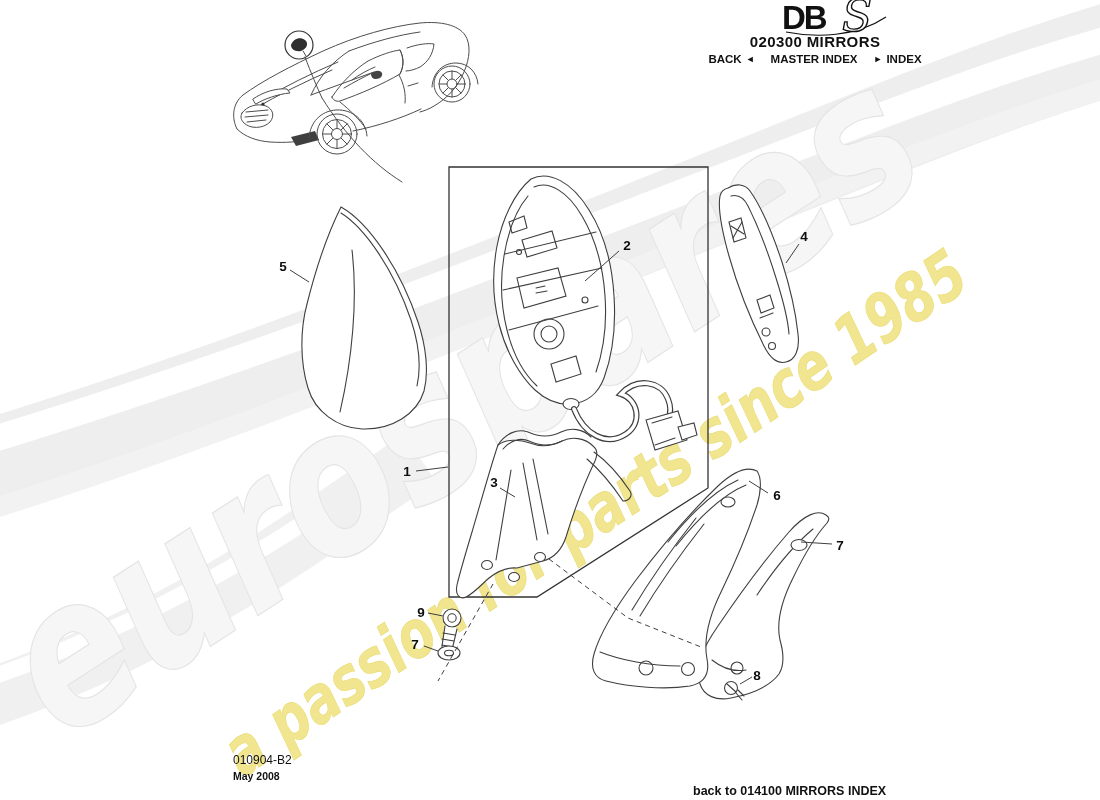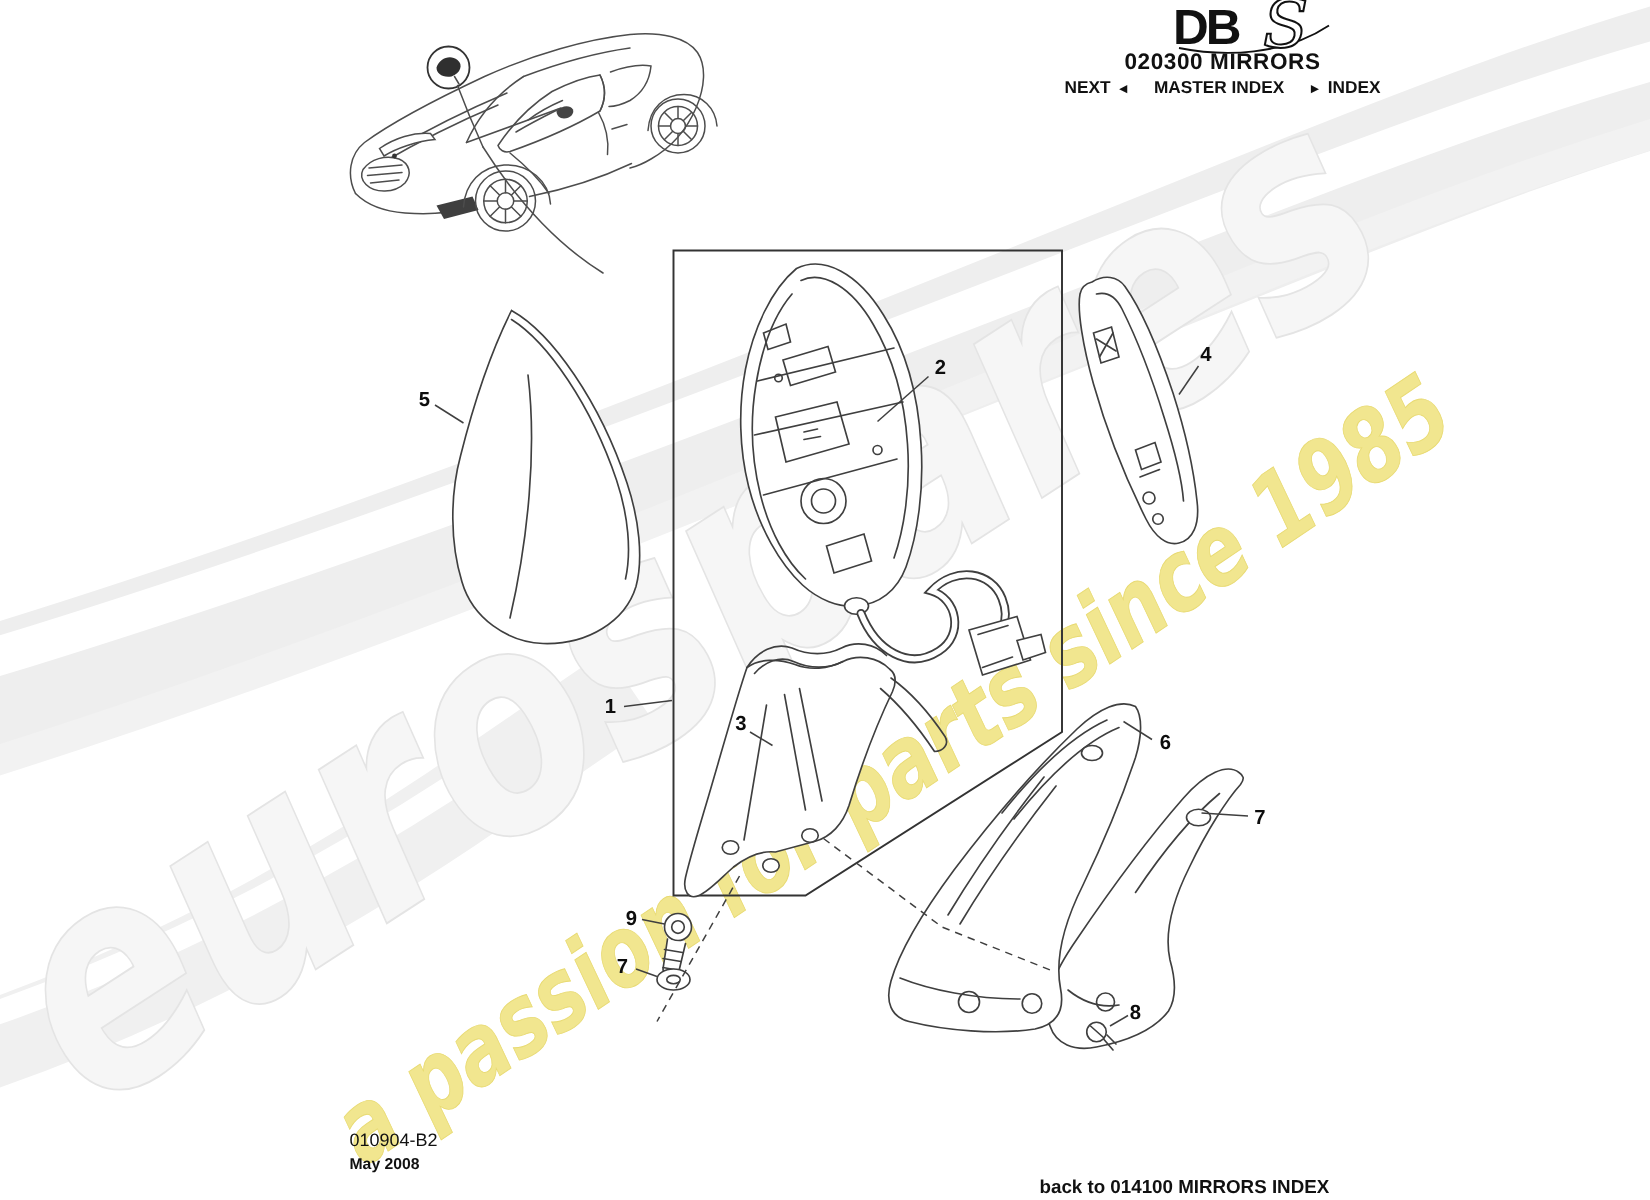--- a/index.html
+++ b/index.html
@@ -216,21 +216,21 @@
   <svg class="logo-svg" width="160" height="38" viewBox="0 0 160 38">
     <path d="M34,32 C64,38 104,37 134,17" fill="none" stroke="#111" stroke-width="1.2"></path>
     <text x="30" y="29" font-family="Liberation Sans, sans-serif" font-size="33" font-weight="bold" letter-spacing="-2" fill="#111">DB</text>
     <text x="90" y="31" font-family="DejaVu Serif, serif" font-size="44" font-style="italic" fill="#ffffff" stroke="#111" stroke-width="1.4">S</text>
   </svg>
 
   <div class="section-title">020300 MIRRORS</div>
 
   <div class="nav">
     <span class="link">
-      <span>NEXT</span>
+      <span>BACK</span>
       <span class="arrow">◄</span>
     </span>
     <span class="link">MASTER INDEX</span>
     <span class="link">
       <span class="arrow">►</span>
       <span>INDEX</span>
     </span>
   </div>
 
   <div class="footer-left">

